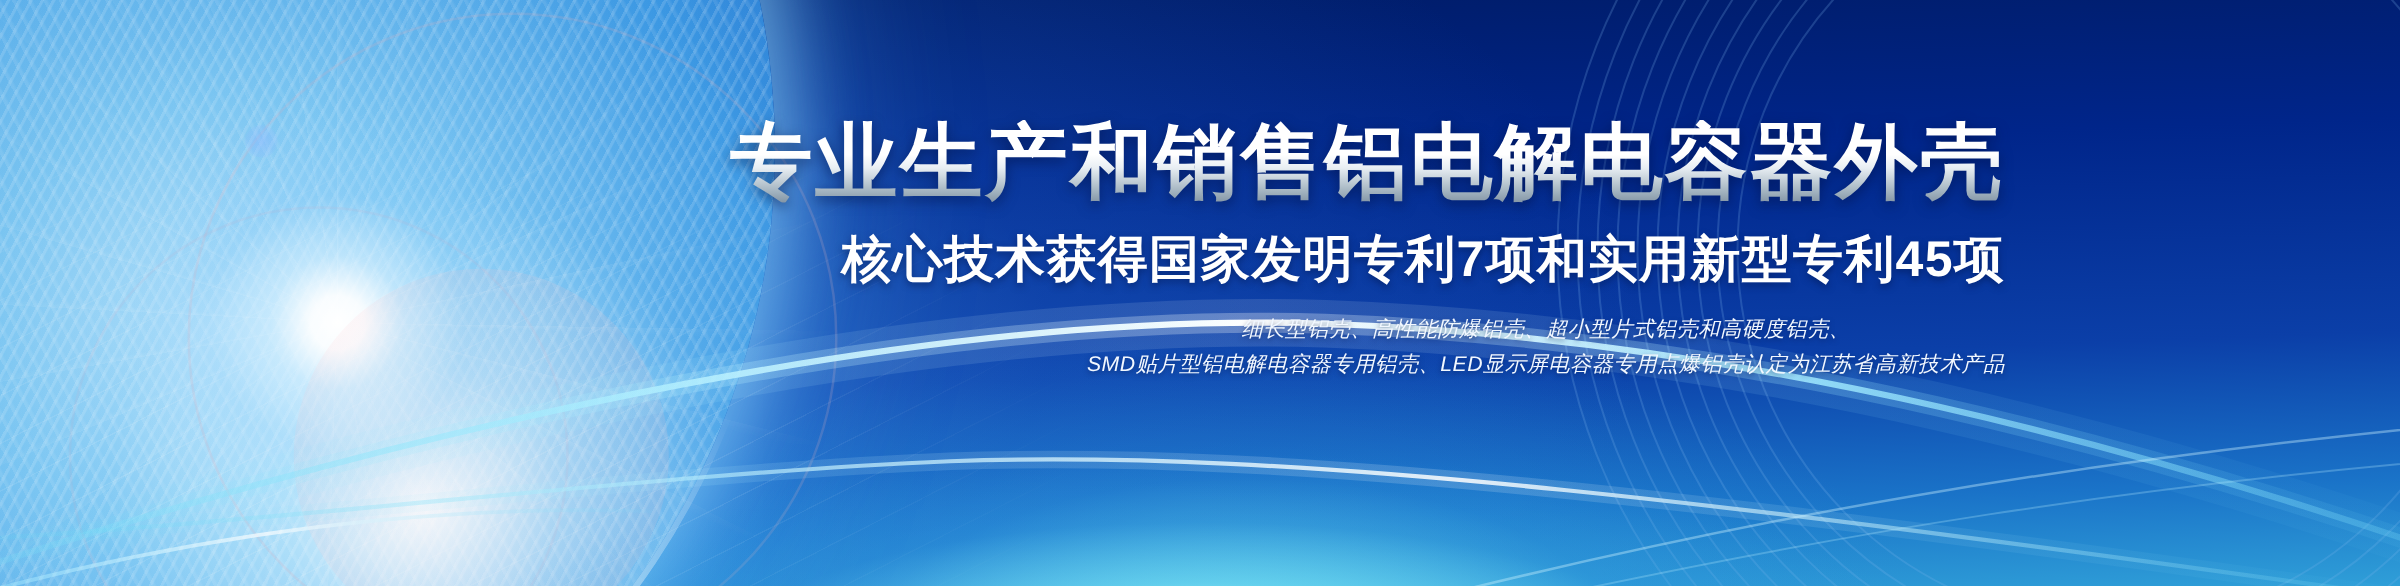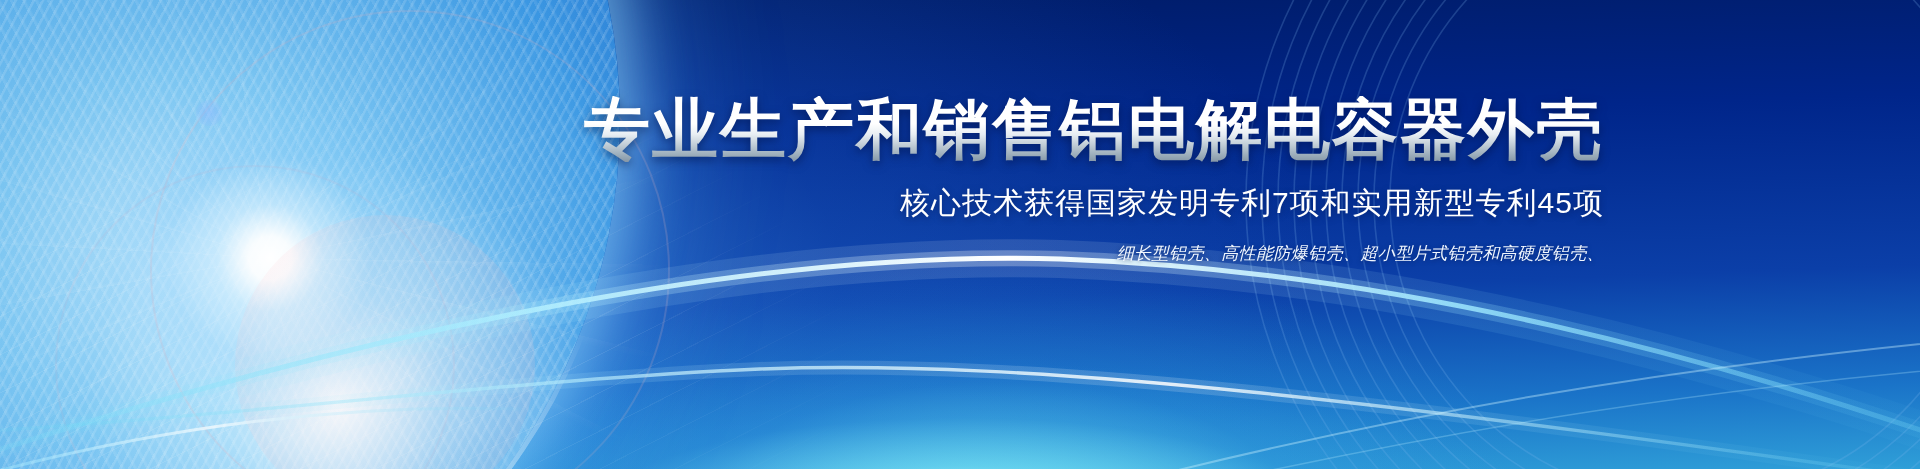--- a/index.html
+++ b/index.html
@@ -149,23 +149,23 @@
     letter-spacing:2px;
     background:linear-gradient(180deg,#ffffff 0%,#ffffff 42%,#e8eef3 58%,#9fb0bd 88%,#8496a6 100%);
     -webkit-background-clip:text;
     background-clip:text;
     color:transparent;
     -webkit-text-fill-color:transparent;
     filter:drop-shadow(0 3px 5px rgba(0,12,60,0.55));
   }
   .subtitle{
     margin-top:26px;
-    font-size:30px;
+    font-size:40px;
     line-height:1;
-    font-weight:400;
+    font-weight:700;
     color:#ffffff;
     letter-spacing:1px;
     text-shadow:0 2px 6px rgba(0,20,70,0.5);
   }
   .desc{
     margin-top:22px;
     font-size:17px;
     line-height:1.65;
     font-weight:400;
     color:#f2f8ff;
@@ -248,16 +248,17 @@
     </svg>
   </div>
 
   <div class="content">
     <h1 class="title">专业生产和销售铝电解电容器外壳</h1>
 
     <h2 class="subtitle">核心技术获得国家发明专利7项和实用新型专利45项</h2>
 
     <div class="desc">
       <div>细长型铝壳、高性能防爆铝壳、超小型片式铝壳和高硬度铝壳、</div>
+      <div>SMD贴片型铝电解电容器专用铝壳、LED显示屏电容器专用点爆铝壳认定为江苏省高新技术产品</div>
     </div>
   </div>
 
 </div>
 
 </body></html>

